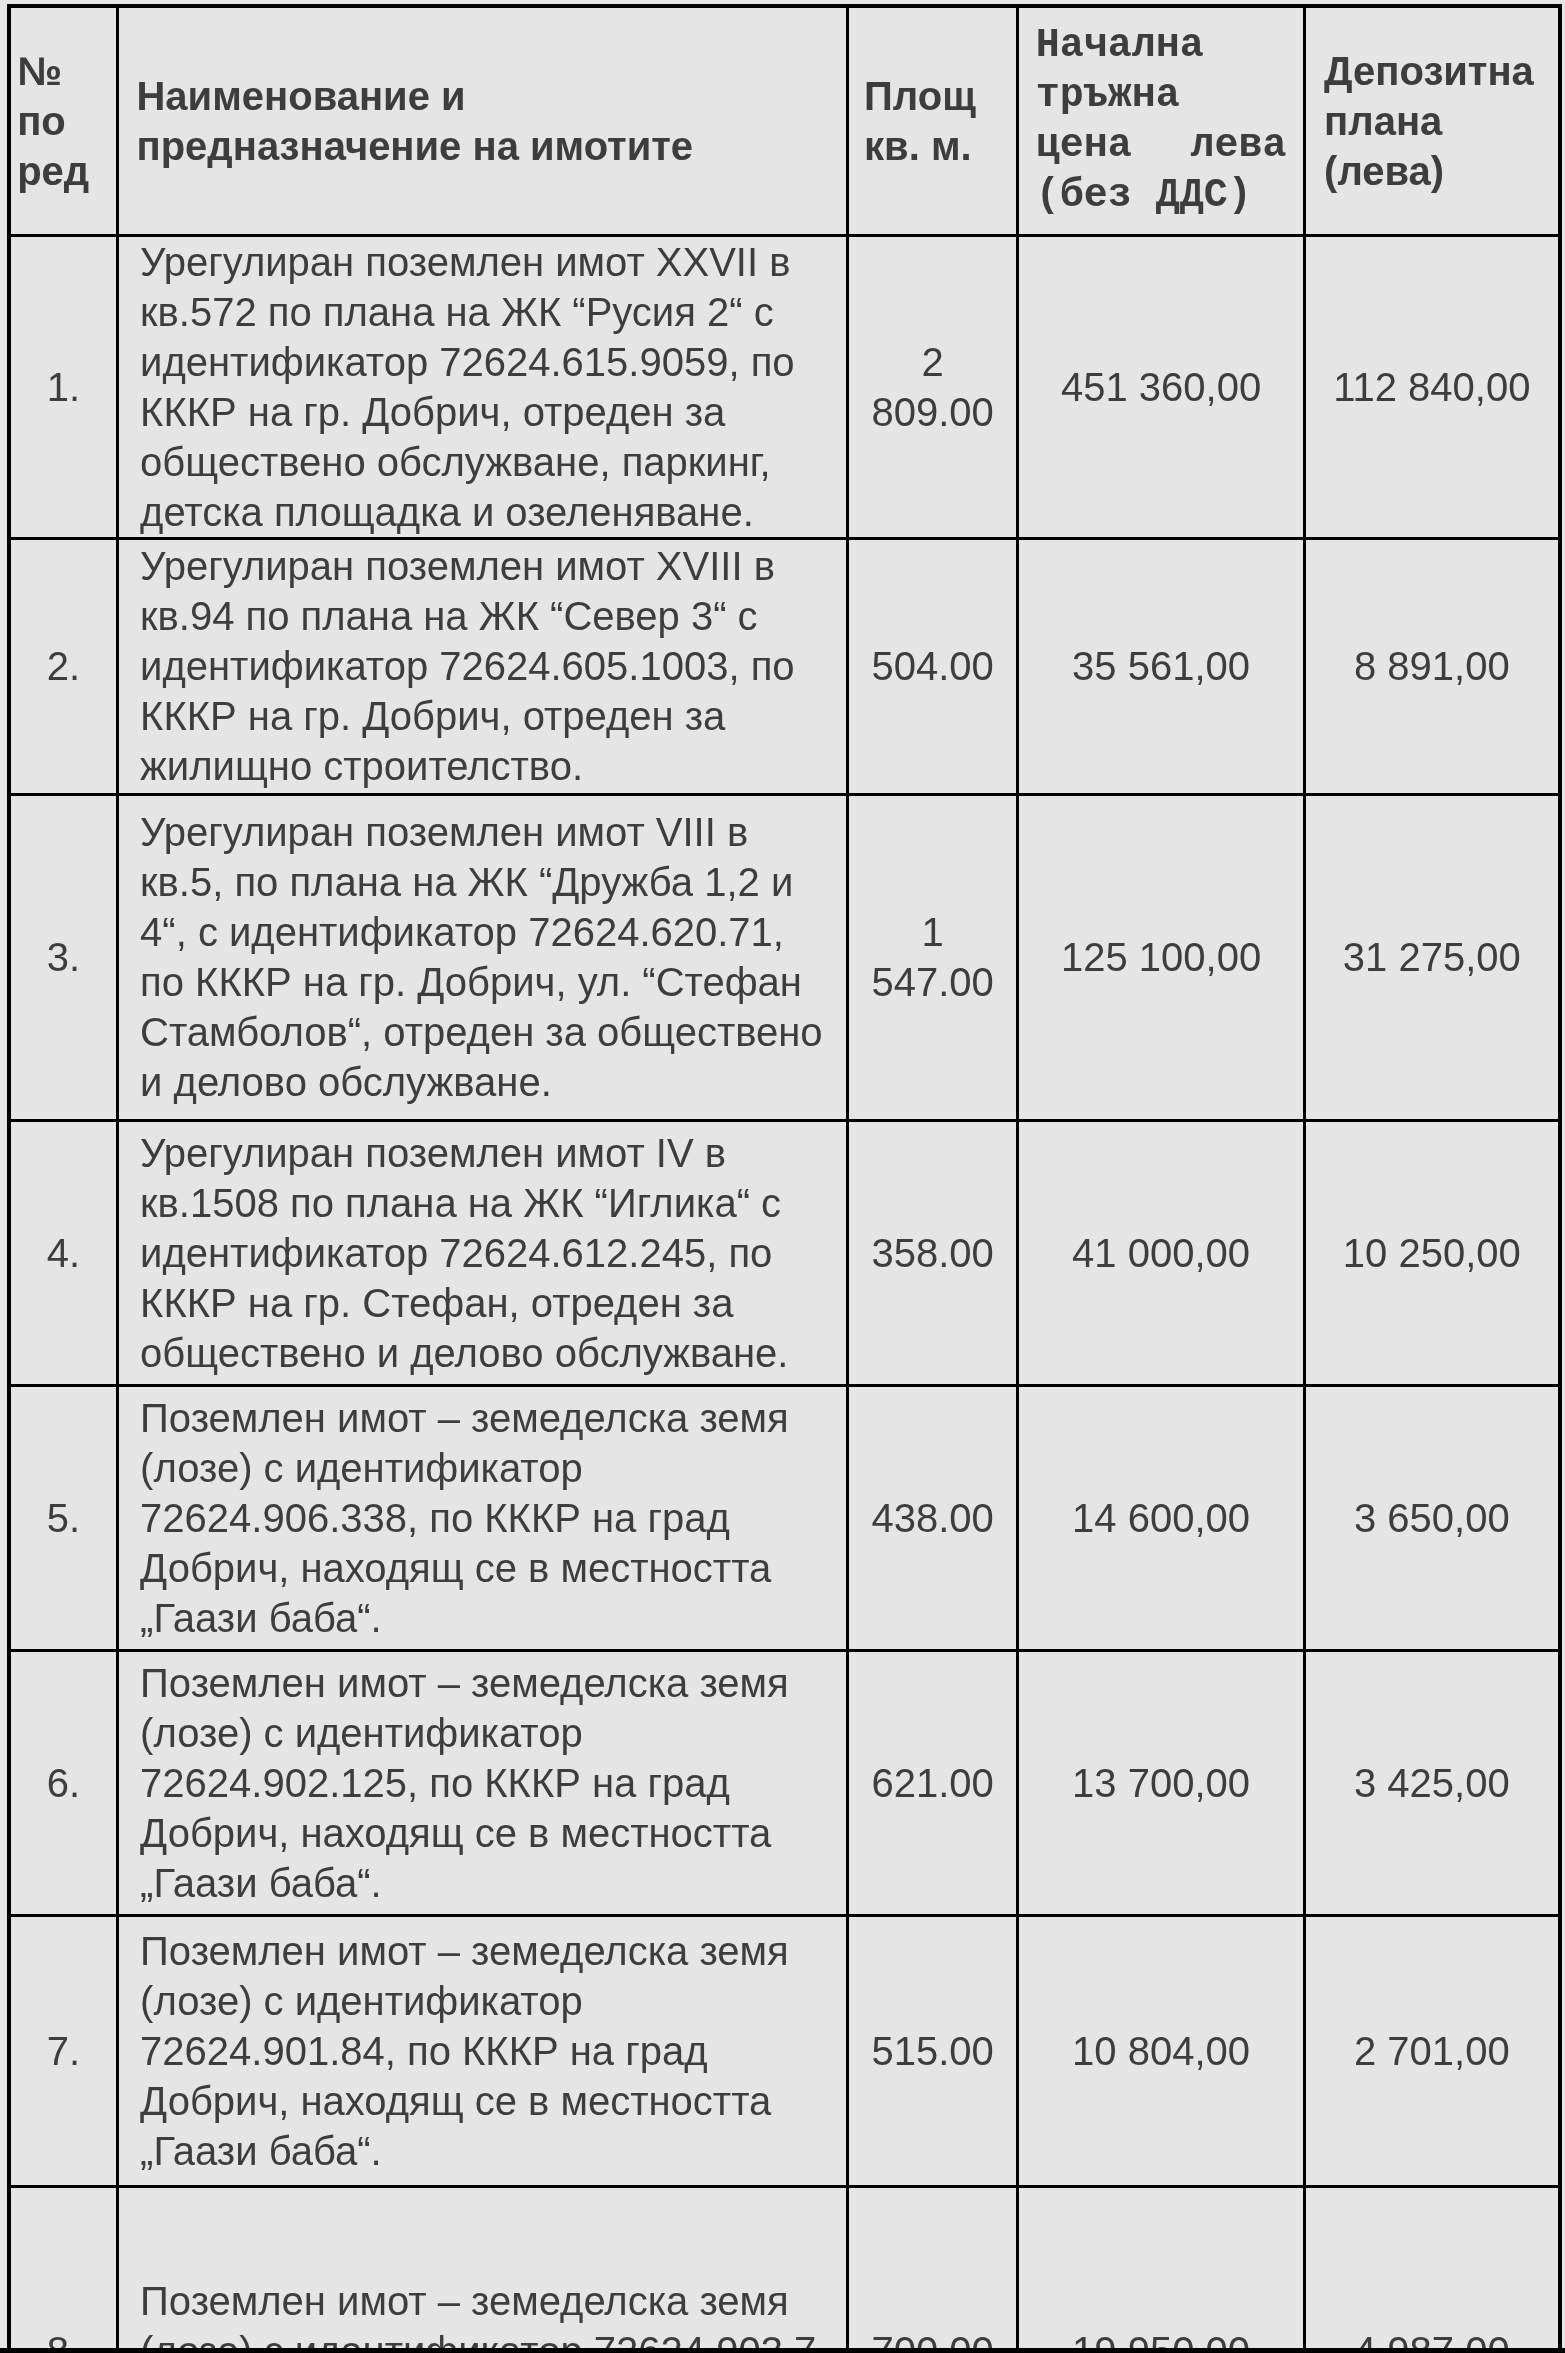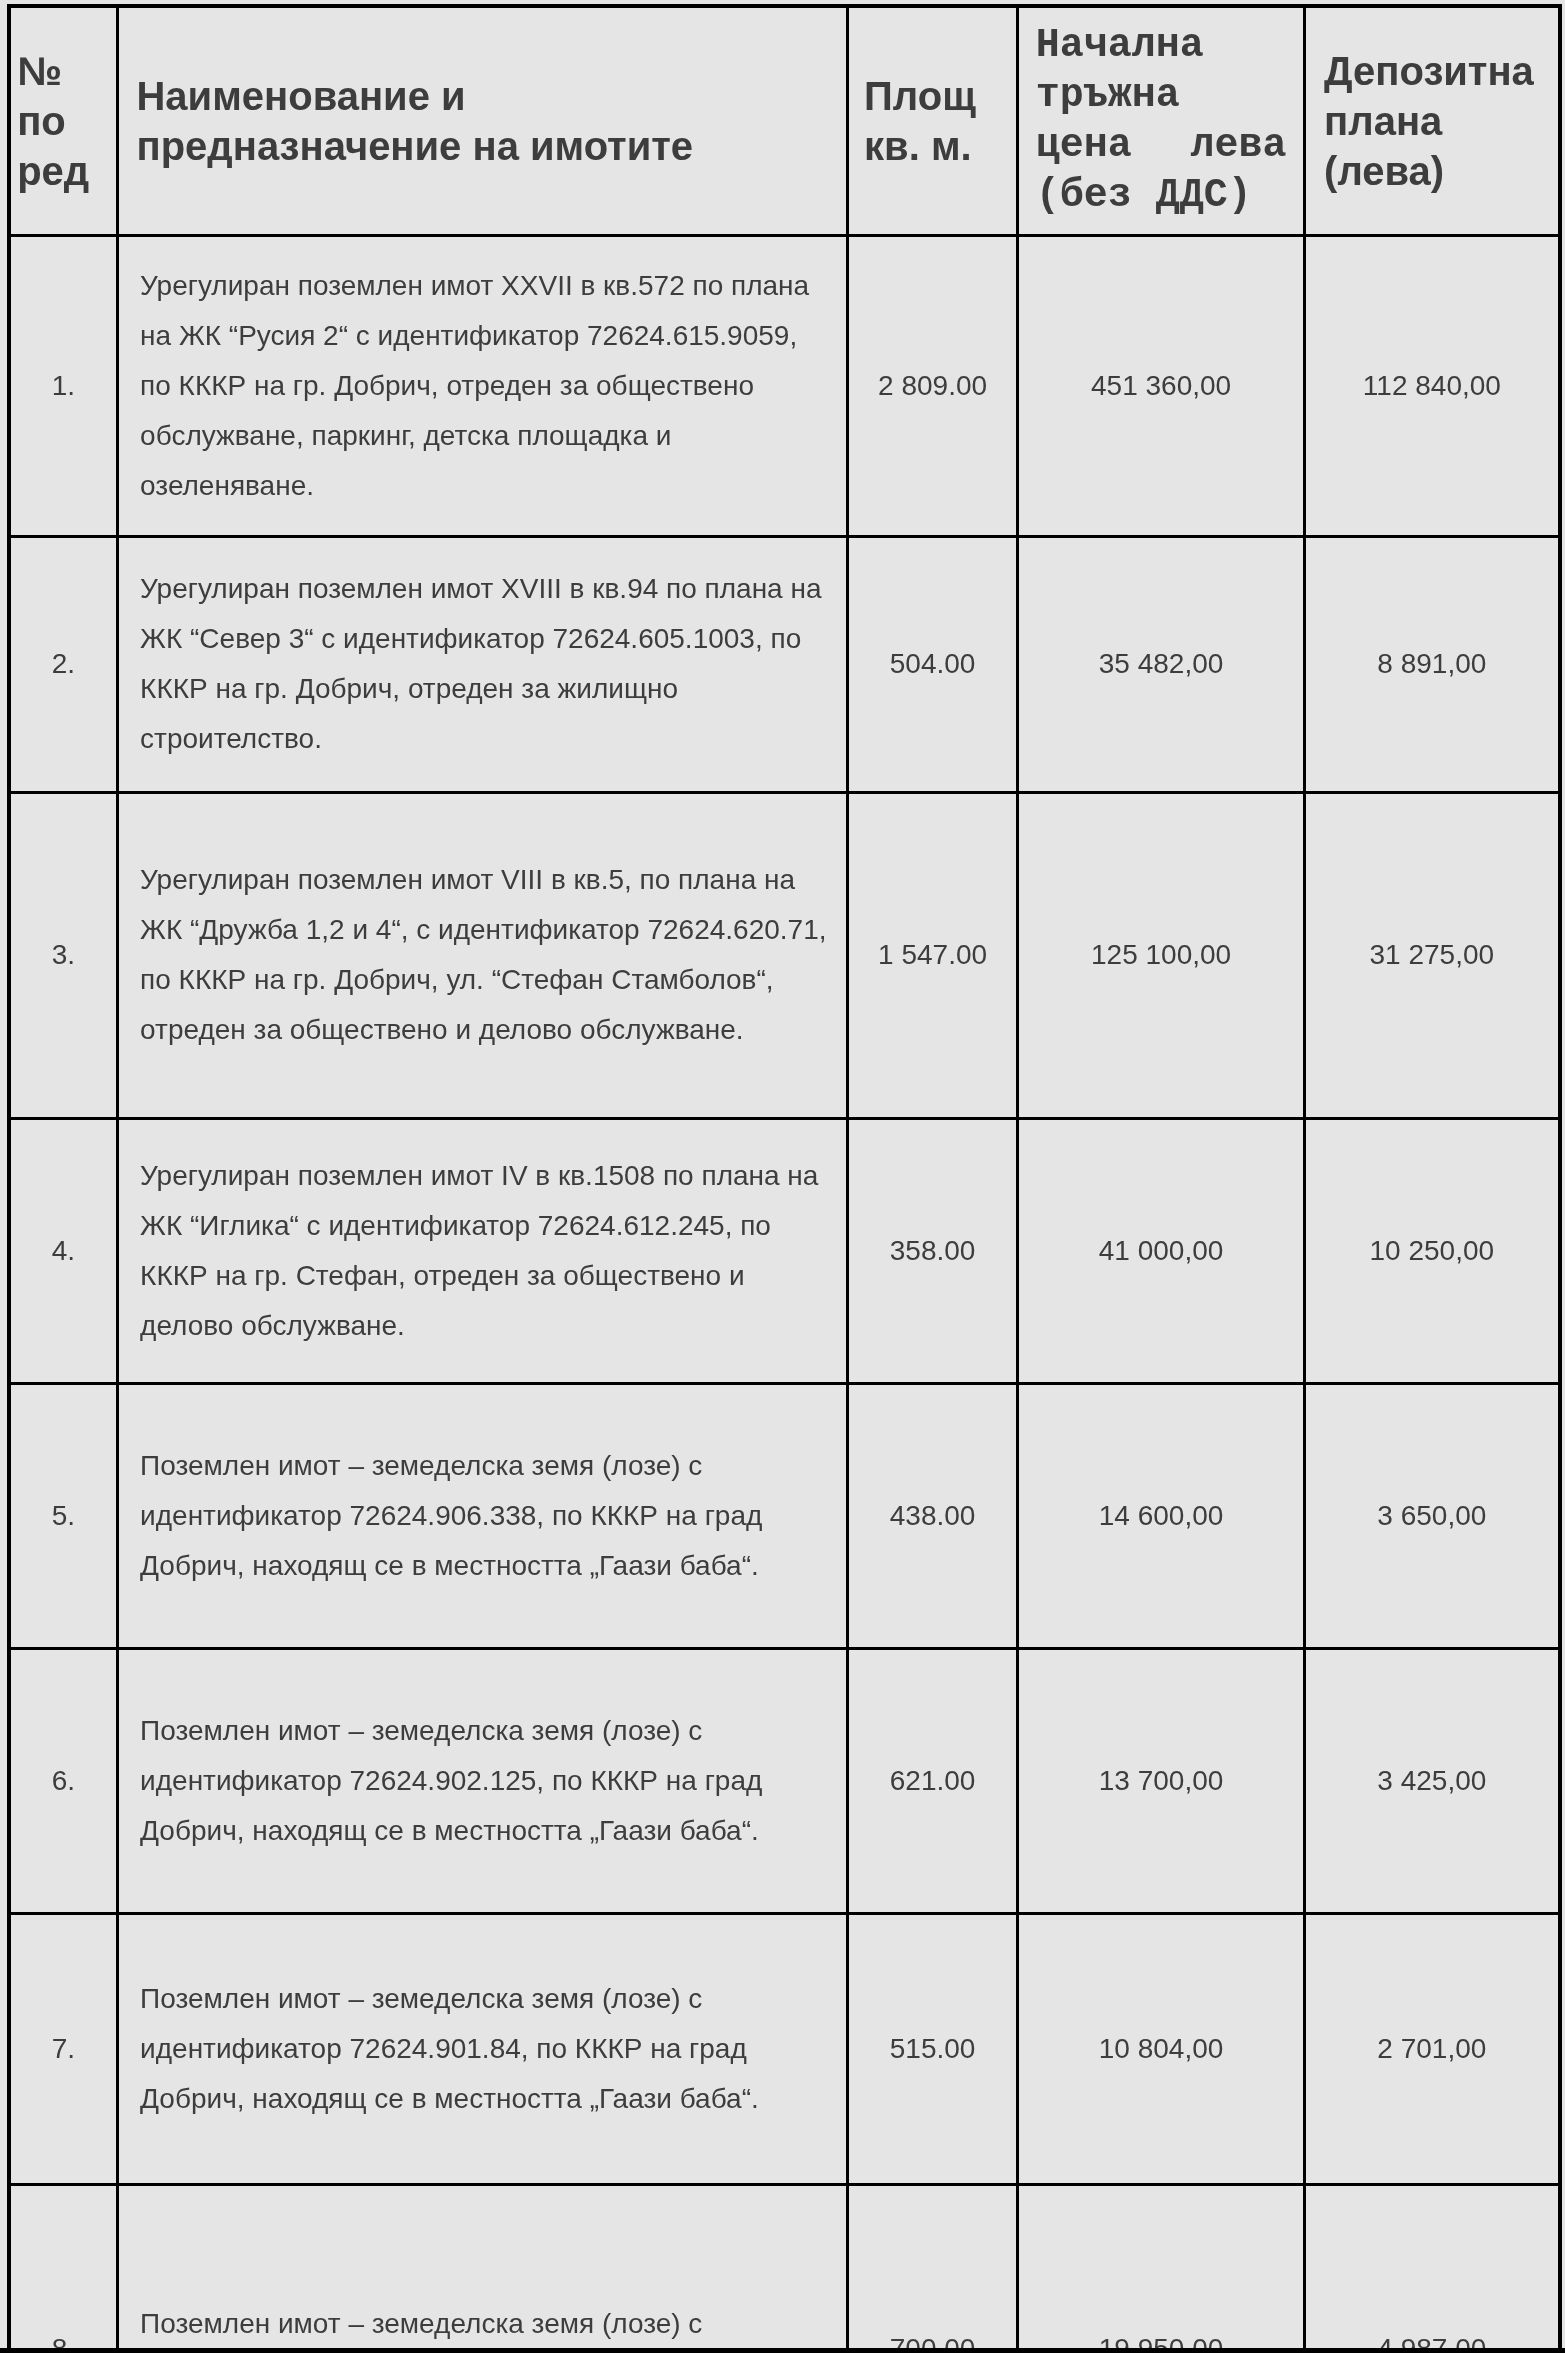--- a/index.html
+++ b/index.html
@@ -42,21 +42,21 @@
     line-height: 50px;
     text-align: left;
   }
   th.c1 { padding: 0 3.3px 0 6.6px; }
   th.c2 { padding: 0 58px 0 17.4px; }
   th.c3 { padding: 0 8.3px 0 15px; }
   th.c4 { padding: 0 16.6px 0 16.6px; text-align: justify; font-family: Liberation Mono, monospace; }
   th.c5 { padding: 0 8.3px 0 18px; }
   
   td {
-    font-size: 28px;
+    font-size: 40px;
     line-height: 50px;
   }
   td.num  { text-align: center; padding: 0 5px; }
   td.name { text-align: left; padding: 0 16.6px 0 21px; }
   td.val  { text-align: center; padding: 0 21px; }
   tbody tr:nth-child(1) { height: 301px; }
   tbody tr:nth-child(2) { height: 256px; }
   tbody tr:nth-child(3) { height: 326px; }
   tbody tr:nth-child(4) { height: 265px; }
   tbody tr:nth-child(5) { height: 265px; }
@@ -98,21 +98,21 @@
         <td class="num">1.</td>
         <td class="name">Урегулиран поземлен имот XXVII в кв.572 по плана на ЖК “Русия 2“ с идентификатор 72624.615.9059, по КККР на гр. Добрич, отреден за обществено обслужване, паркинг, детска площадка и озеленяване.</td>
         <td class="val">2 809.00</td>
         <td class="val">451 360,00</td>
         <td class="val">112 840,00</td>
       </tr>
       <tr>
         <td class="num">2.</td>
         <td class="name">Урегулиран поземлен имот XVIII в кв.94 по плана на ЖК “Север 3“ с идентификатор 72624.605.1003, по КККР на гр. Добрич, отреден за жилищно строителство.</td>
         <td class="val">504.00</td>
-        <td class="val">35 482,00</td>
+        <td class="val">35 561,00</td>
         <td class="val">8 891,00</td>
       </tr>
       <tr>
         <td class="num">3.</td>
         <td class="name">Урегулиран поземлен имот VIII в кв.5, по плана на ЖК “Дружба 1,2 и 4“, с идентификатор 72624.620.71, по КККР на гр. Добрич, ул. “Стефан Стамболов“, отреден за обществено и делово обслужване.</td>
         <td class="val">1 547.00</td>
         <td class="val">125 100,00</td>
         <td class="val">31 275,00</td>
       </tr>
       <tr>

